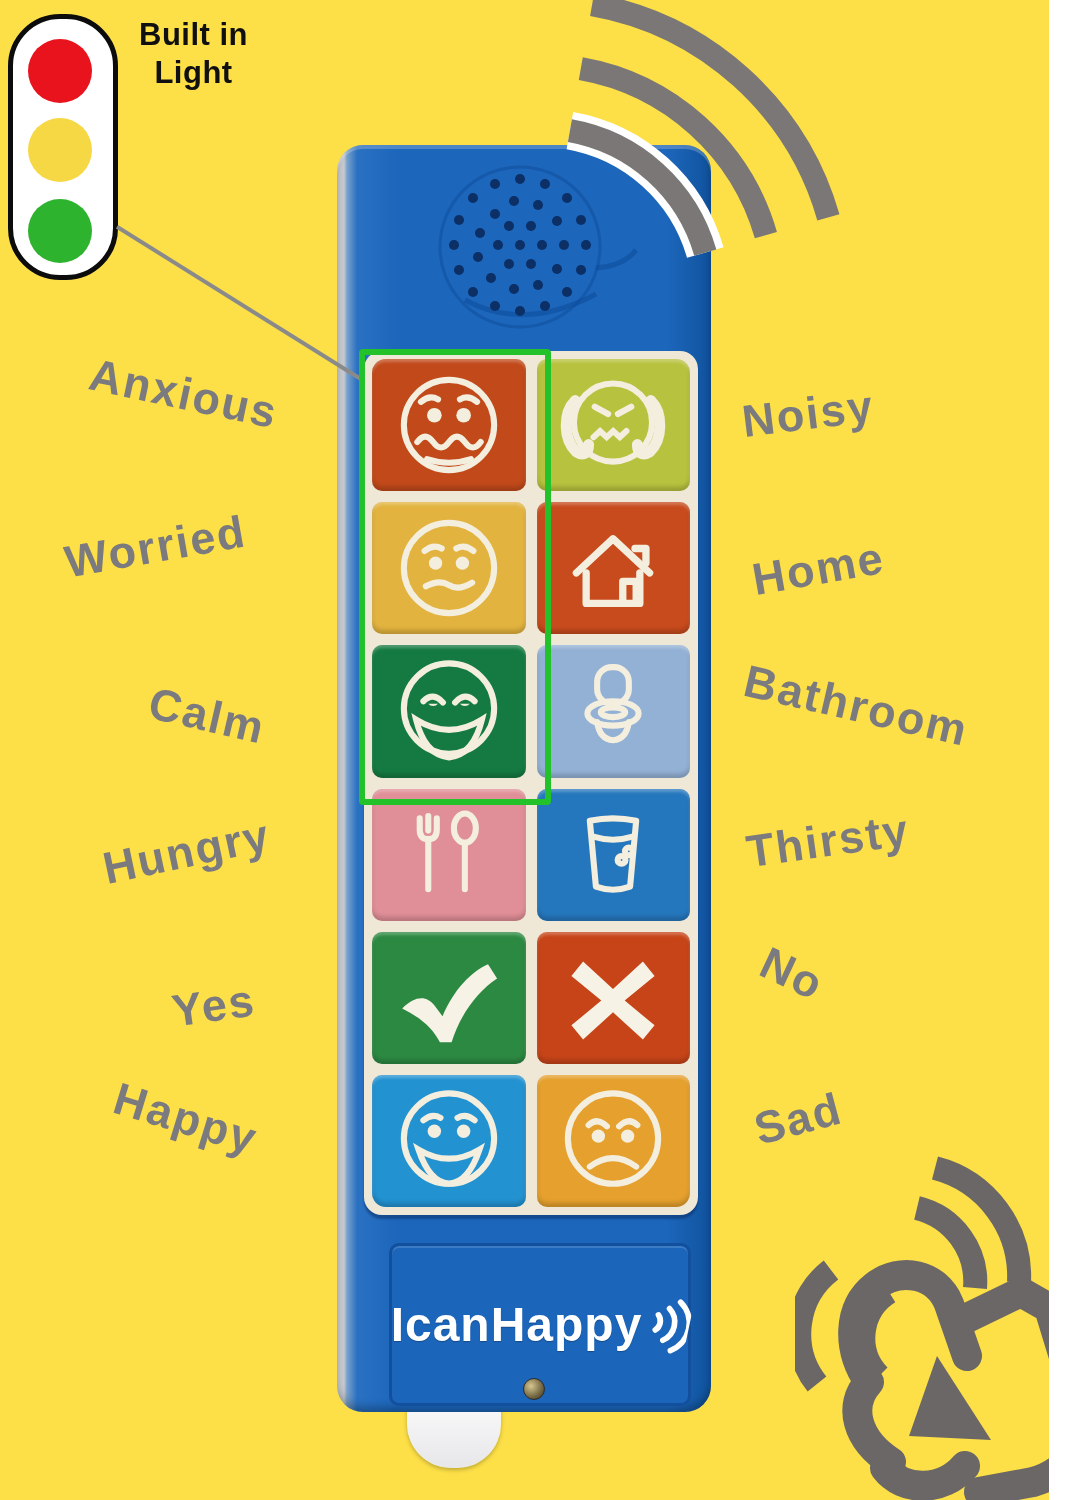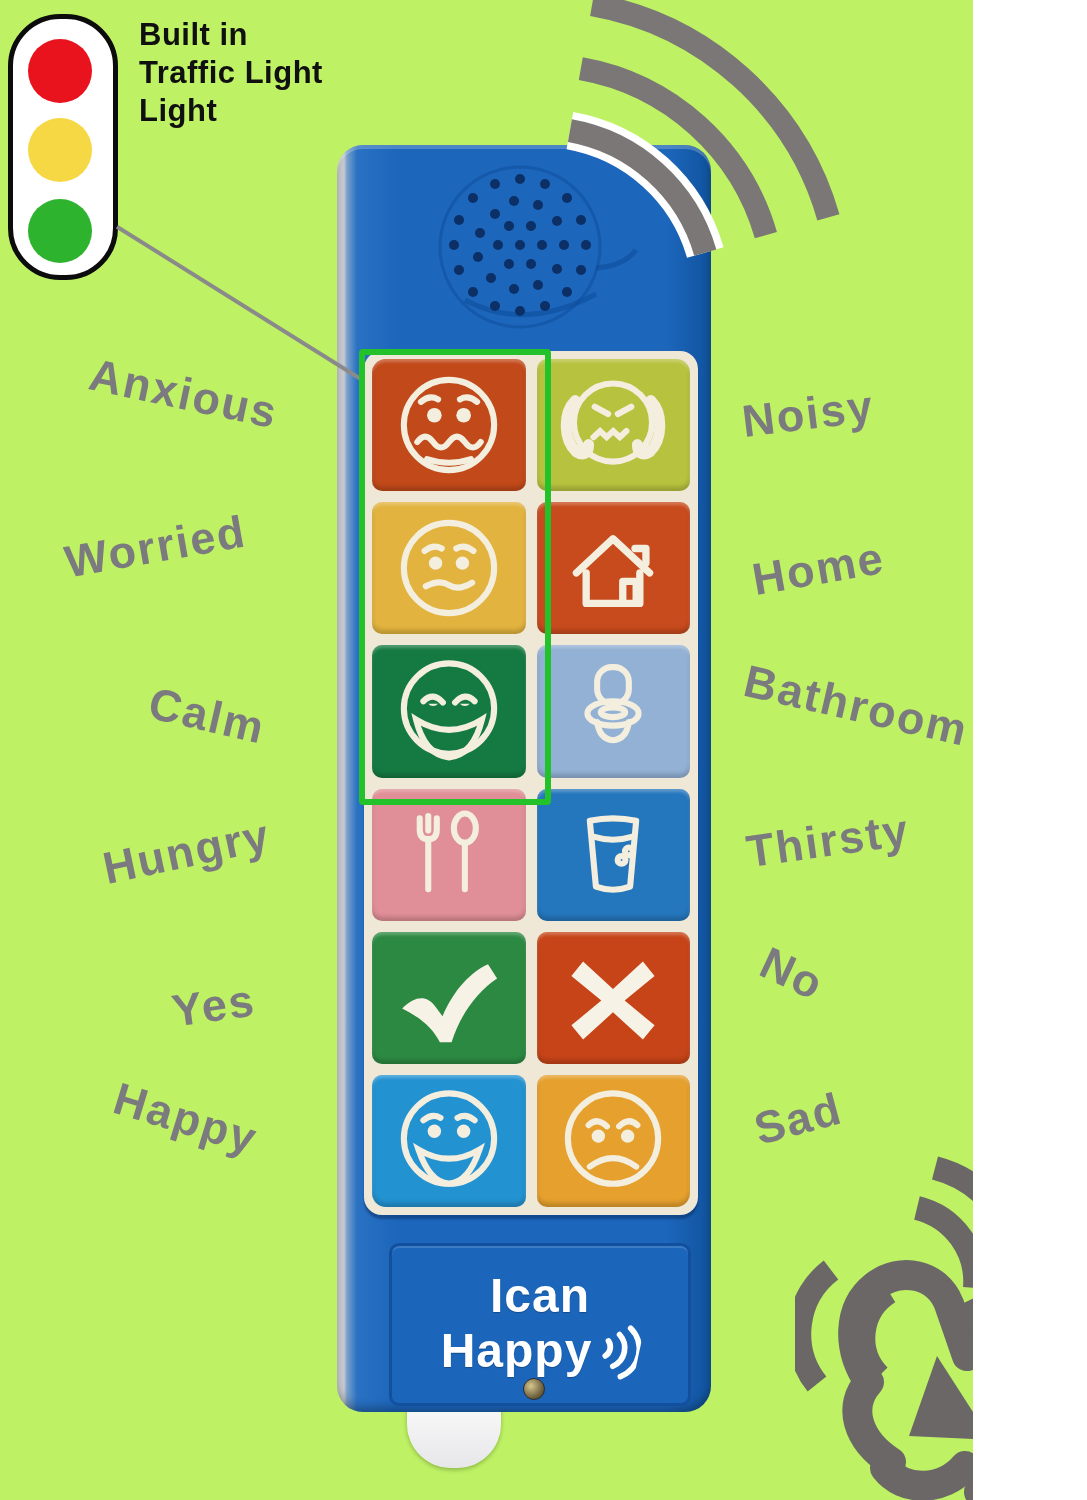--- a/index.html
+++ b/index.html
@@ -1,17 +1,17 @@
 <!DOCTYPE html>
 <html><head>
 <meta charset="utf-8">
 <style>
   html,body{margin:0;padding:0;background:#fff;}
-  .scene{position:relative;width:973px;height:1500px;background:#bef264;overflow:hidden;
-         font-family:"Liberation Sans",sans-serif;}
+  .scene{position:relative;width:1049px;height:1500px;background:#fde047;overflow:hidden;
+         font-family:"Liberation Sans",sans-serif;text-align:center;}
   
   .tl-body{position:absolute;left:8px;top:14px;width:100px;height:256px;background:#fff;
            border:5px solid #0c0c0c;border-radius:52px;z-index:2;}
   .tl-lamp{position:absolute;left:15px;width:64px;height:64px;border-radius:50%;}
   .tl-red{top:20px;} .tl-amber{top:99px;} .tl-green{top:180px;}
   .tl-caption{position:absolute;left:139px;top:16px;z-index:2;color:#101010;
               font-size:31px;line-height:38px;font-weight:600;letter-spacing:.5px;}
   .tl-line{position:absolute;left:118px;top:225px;width:296px;height:4px;background:#8a8a8a;
            transform-origin:left top;transform:rotate(32deg);z-index:2;}
   
@@ -28,21 +28,21 @@
        box-shadow:inset 0 3px 3px rgba(255,255,255,.25), inset 0 -4px 4px rgba(0,0,0,.18);}
   .k-tl{border-top-left-radius:14px;} .k-tr{border-top-right-radius:14px;}
   .k-bl{border-bottom-left-radius:14px;} .k-br{border-bottom-right-radius:14px;}
   .key svg{width:122px;height:122px;}
   .key svg.big{width:130px;height:130px;}
   .hl-box{position:absolute;left:359px;top:349px;width:180px;height:444px;border:6px solid #23c22b;
           border-radius:4px;z-index:3;}
   .brand-panel{position:absolute;left:389px;top:1243px;width:302px;height:163px;background:#1b65ba;
                border:3px solid #12509e;border-radius:10px;z-index:2;box-sizing:border-box;
                box-shadow:inset 0 2px 0 rgba(255,255,255,.15);
-               display:flex;flex-direction:column;align-items:center;justify-content:center;}
+               display:flex;flex-direction:row;align-items:center;justify-content:center;}
   .brand-t{color:#fff;font-weight:700;font-size:48px;line-height:52px;letter-spacing:1px;
            text-shadow:0 1px 1px rgba(0,0,0,.25);}
   .brand-row{display:flex;align-items:center;}
   .brand-waves{width:40px;height:58px;margin-left:7px;transform:rotate(12deg);}
   .screw{position:absolute;left:523px;top:1378px;width:20px;height:20px;border-radius:50%;z-index:3;
          background:radial-gradient(circle at 35% 35%,#d7c68f,#6f6340 62%,#3a3320);border:1px solid #2c2c2c;}
   .pull-tab{position:absolute;left:407px;top:1396px;width:94px;height:72px;z-index:0;
             background:linear-gradient(#fbfbfb,#e7e7ea);border-radius:10px 10px 44px 44px;
             box-shadow:0 2px 4px rgba(0,0,0,.25);}
   
@@ -69,21 +69,20 @@
 
 <div class="scene">
 
   <div class="tl-body">
     <div class="tl-lamp tl-red" style="background-color: rgb(232, 19, 29);"></div>
     <div class="tl-lamp tl-amber" style="background-color: rgb(246, 216, 68);"></div>
     <div class="tl-lamp tl-green" style="background-color: rgb(45, 179, 45);"></div>
   </div>
   <div class="tl-caption">
     <div>Built in</div>
-    <div>Traffic Light</div>
     <div>Light</div>
   </div>
   <div class="tl-line"></div>
 
   <div class="pull-tab"></div>
   <div class="device"></div>
 
   <svg class="speaker" viewBox="0 0 230 195">
     <circle cx="110" cy="97" r="80" fill="none" stroke="#0d4c9c" stroke-width="3" opacity="0.5"></circle>
     <path d="M186,118 Q214,116 226,100" fill="none" stroke="#0d4c9c" stroke-width="5" opacity="0.6"></path>

